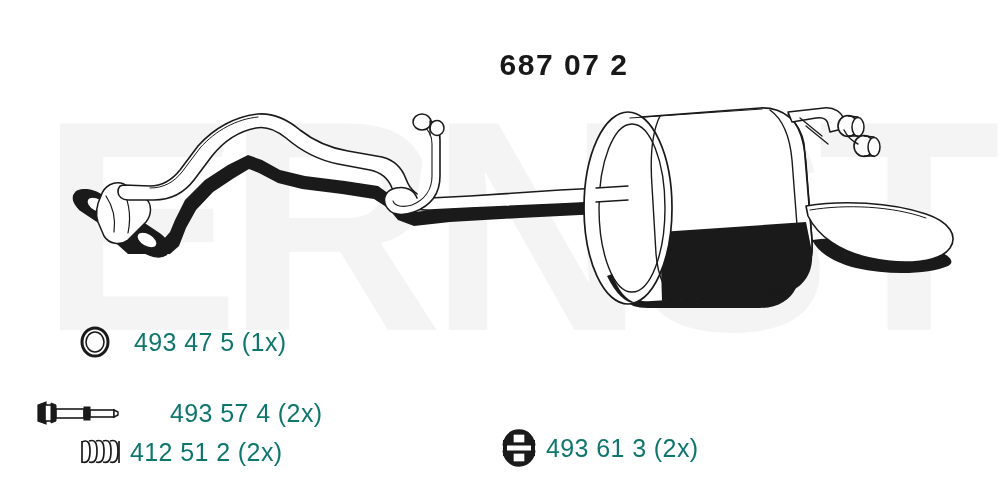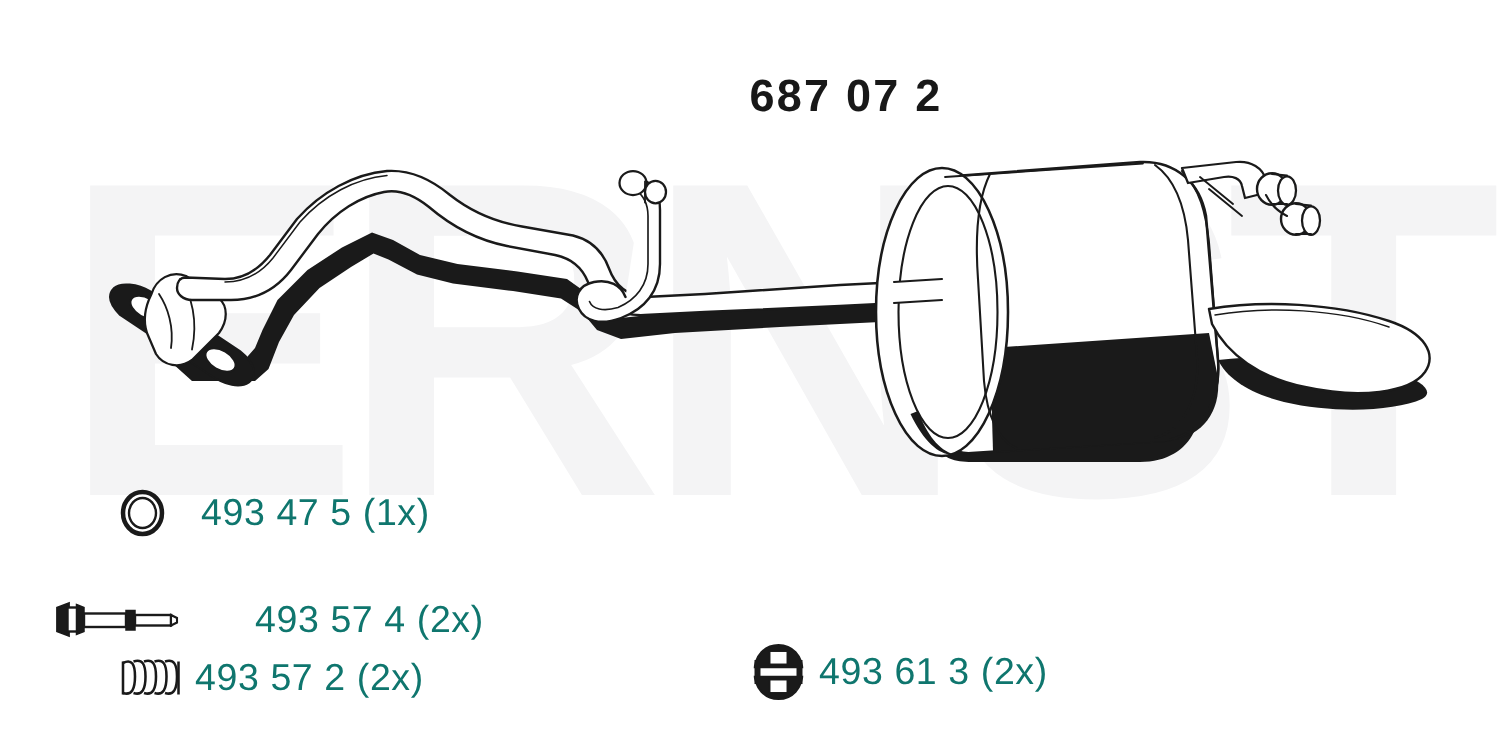--- a/index.html
+++ b/index.html
@@ -356,21 +356,21 @@
             <path d="M4,4 L4,26"></path>
             <path d="M4,5 C10,2 12,6 12,14 C12,22 10,27 4,25"></path>
             <path d="M11,4 C17,2 19,6 19,14 C19,22 17,27 11,25"></path>
             <path d="M18,4 C24,2 26,6 26,14 C26,22 24,27 18,25"></path>
             <path d="M25,4 C31,2 33,6 33,14 C33,22 31,27 25,25"></path>
             <path d="M32,4 C38,2 40,6 40,14 C40,22 38,27 32,25"></path>
             <path d="M41,4 L41,26"></path>
           </g>
         </svg>
       </span>
-      <span class="part-label">493 57 2 (2x)</span>
+      <span class="part-label">412 51 2 (2x)</span>
     </div>
 
   </div>
 
   <div class="parts-col" id="col-right">
     <div class="part-row">
       <span class="part-icon" style="width:46px">
         <svg width="38" height="40" viewBox="0 0 38 40">
 
           <path d="M19,2 C28,2 35,9 35,20 C35,31 28,38 19,38 C10,38 3,31 3,20 C3,9 10,2 19,2 Z" fill="#1a1a1a" stroke="#1a1a1a" stroke-width="1.4"></path>

